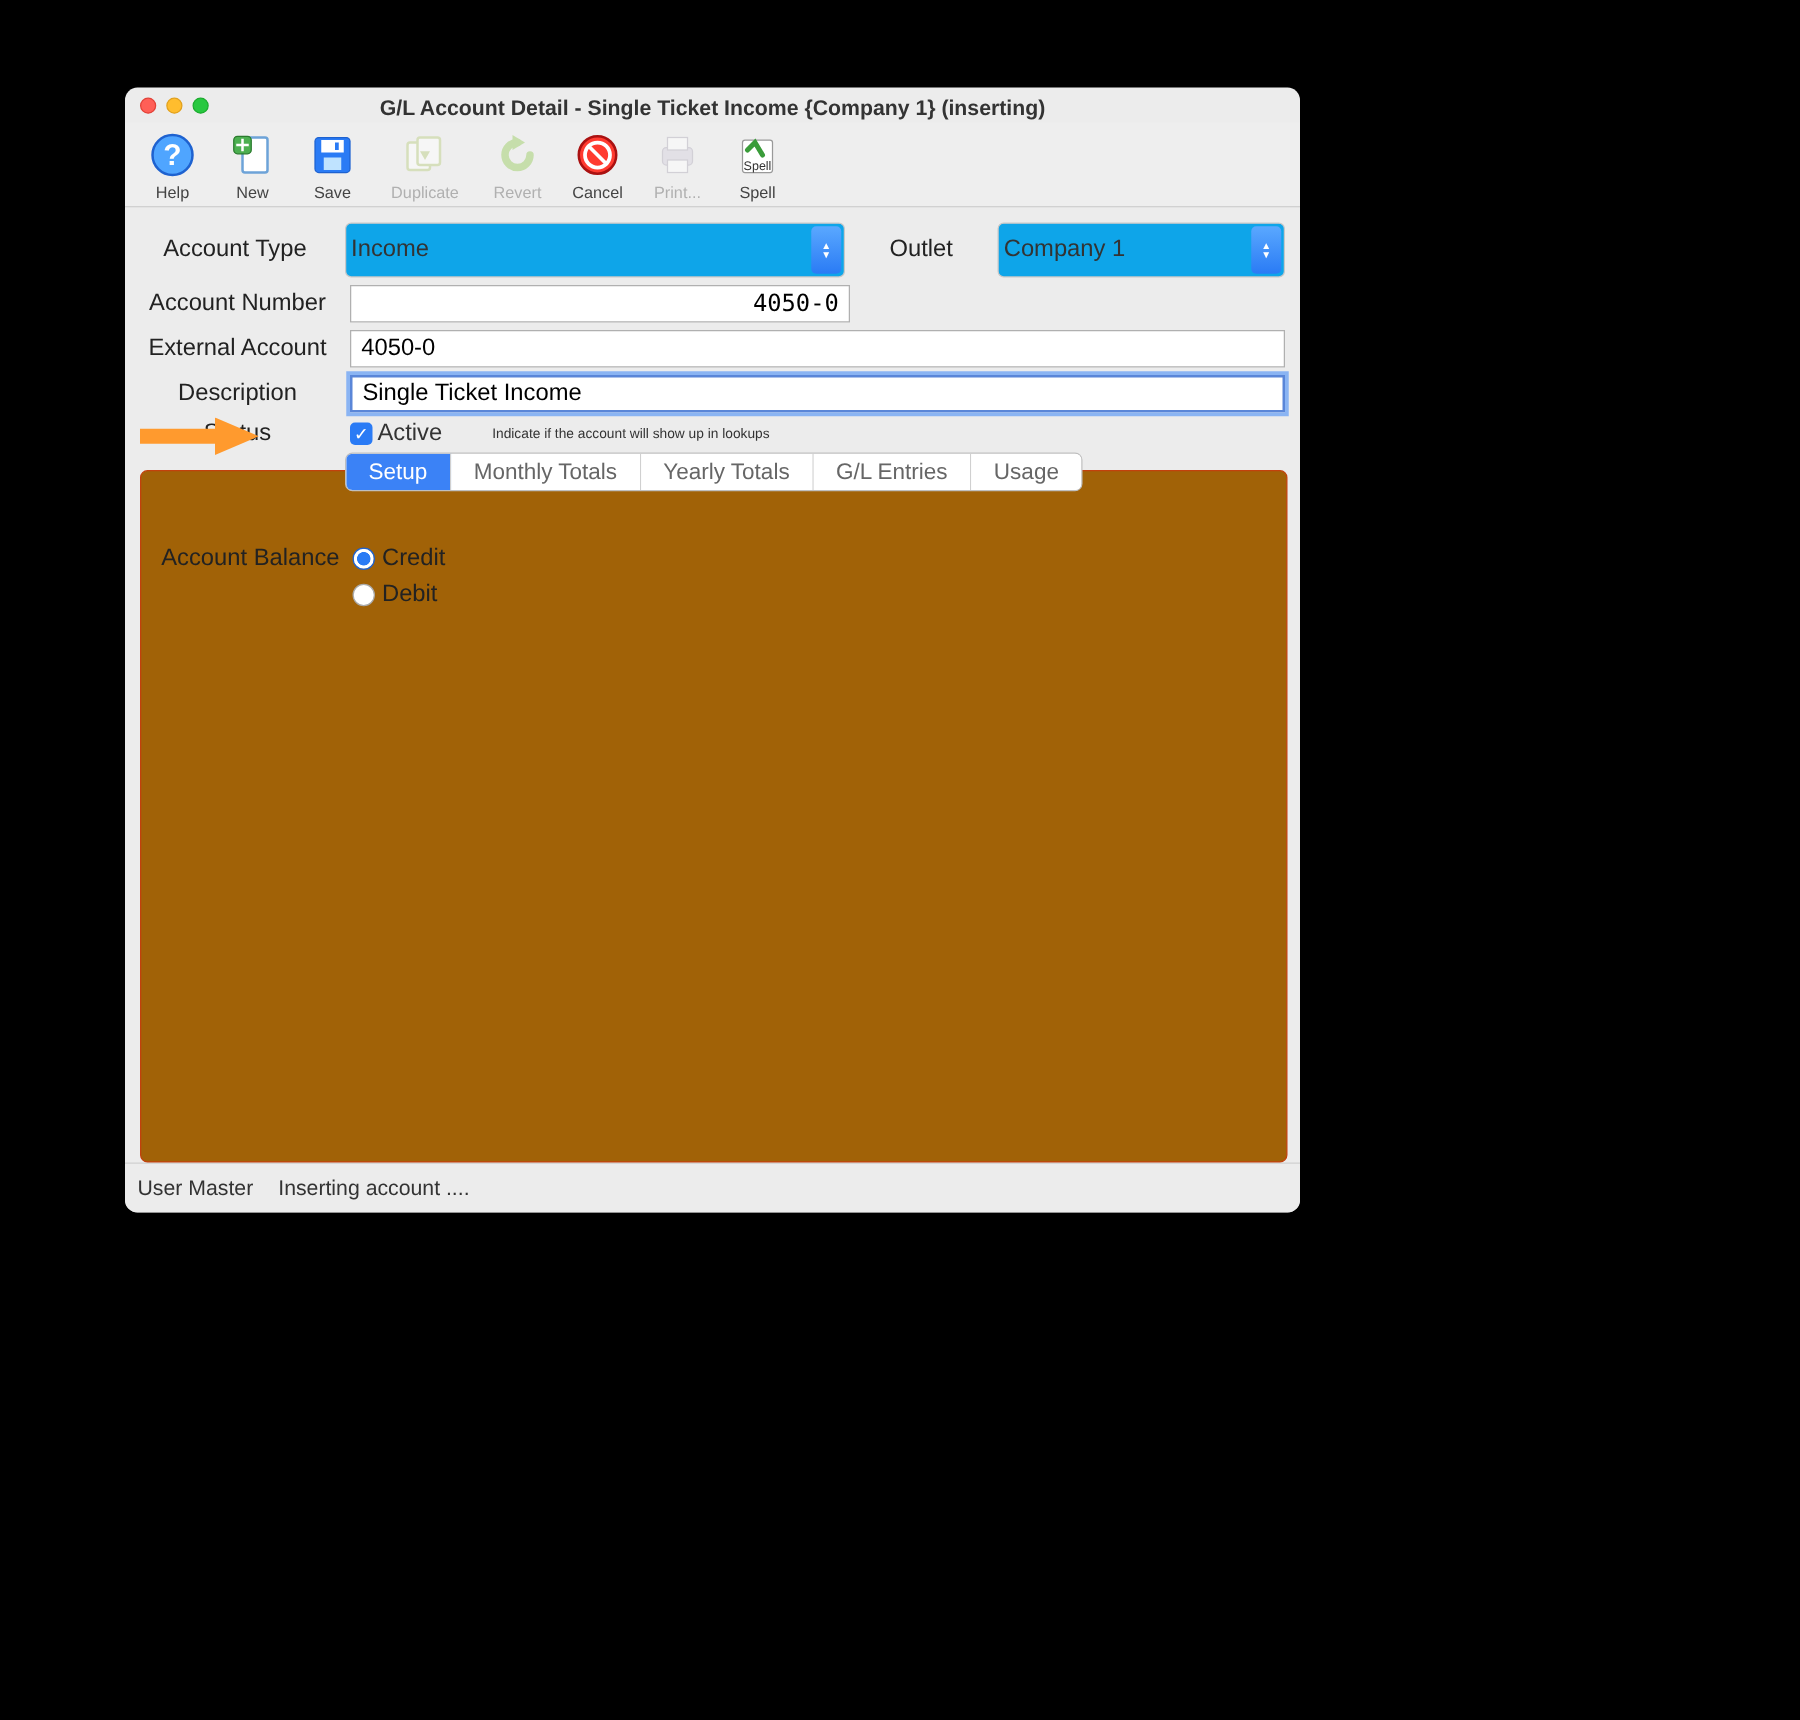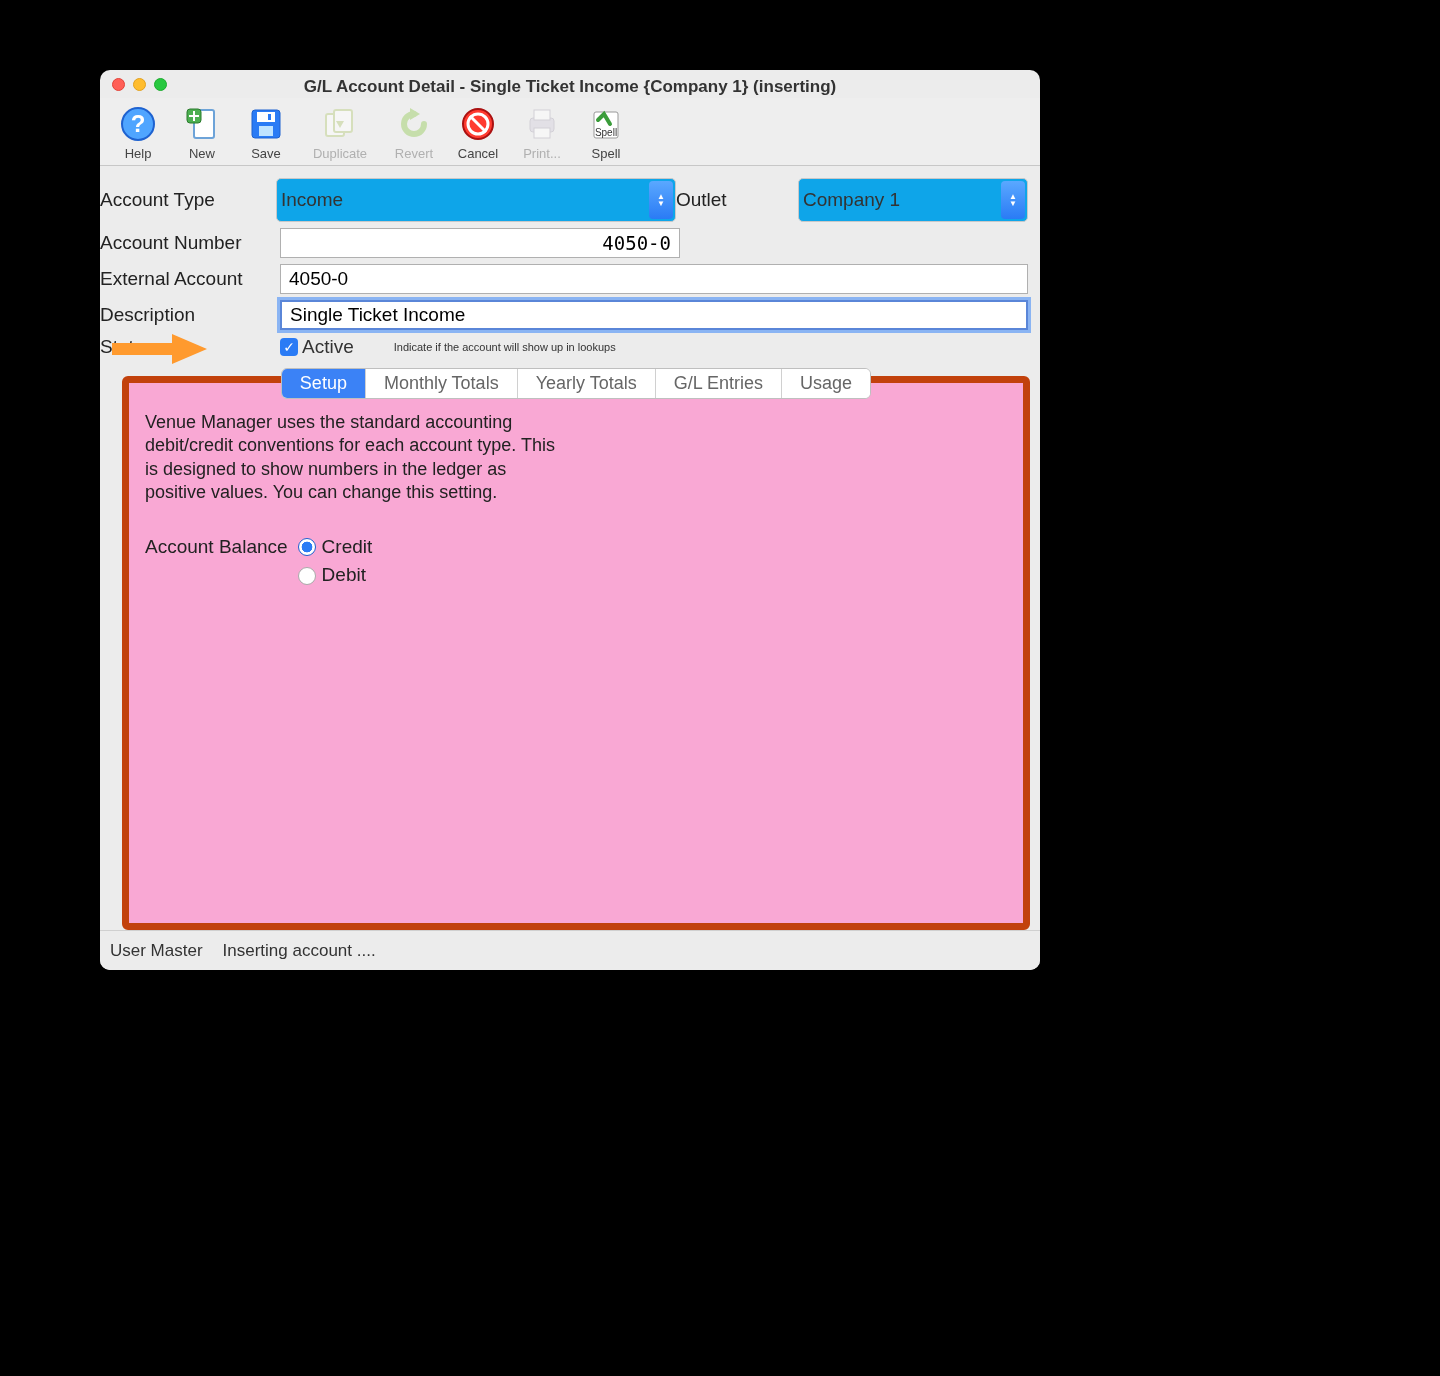--- a/index.html
+++ b/index.html
@@ -91,21 +91,21 @@
     padding: 10px 12px 4px 0;
     background: #ececec;
   }
   .form-row {
     display: flex;
     align-items: center;
     margin: 2px 0 6px 0;
   }
   .form-row .lbl {
     width: 180px;
-    text-align: left;
+    text-align: center;
     padding-right: 0;
     font-size: 19px;
     color: #222;
   }
   .select-wrap, .input-wrap {
     position: relative;
     flex: 1;
   }
   .selectbox {
     width: 100%;
@@ -160,26 +160,26 @@
     pointer-events: none;
   }
 
   .status-hint {
     font-size: 11px;
     color: #333;
     margin-left: 40px;
   }
 
   .tab-panel {
-    margin: 8px 10px 0 22px;
+    margin: 8px 10px 0 12px;
     flex: 1;
     display: flex;
     flex-direction: column;
-    background: #f9a8d4;
-    border: 7px solid #c2410c;
+    background: #a16207;
+    border: 1px solid #c2410c;
     border-radius: 6px;
     position: relative;
   }
   .tabs {
     position: absolute;
     top: -15px;
     left: 0;
     right: 0;
     display: flex;
     justify-content: center;
@@ -413,21 +413,20 @@
     <div class="tabs">
       <div class="tabs-inner">
         <div class="tab active">Setup</div>
         <div class="tab">Monthly Totals</div>
         <div class="tab">Yearly Totals</div>
         <div class="tab">G/L Entries</div>
         <div class="tab">Usage</div>
       </div>
     </div>
     <div class="tab-body">
-      <div class="info-text">Venue Manager uses the standard accounting debit/credit conventions for each account type. This is designed to show numbers in the ledger as positive values.   You can change this setting.</div>
       <div class="balance-row">
         <div class="lbl">Account Balance</div>
         <div class="radio-group">
           <div class="radio-item">
             <span class="radio-dot sel"></span>
             <span>Credit</span>
           </div>
           <div class="radio-item">
             <span class="radio-dot"></span>
             <span>Debit</span>

